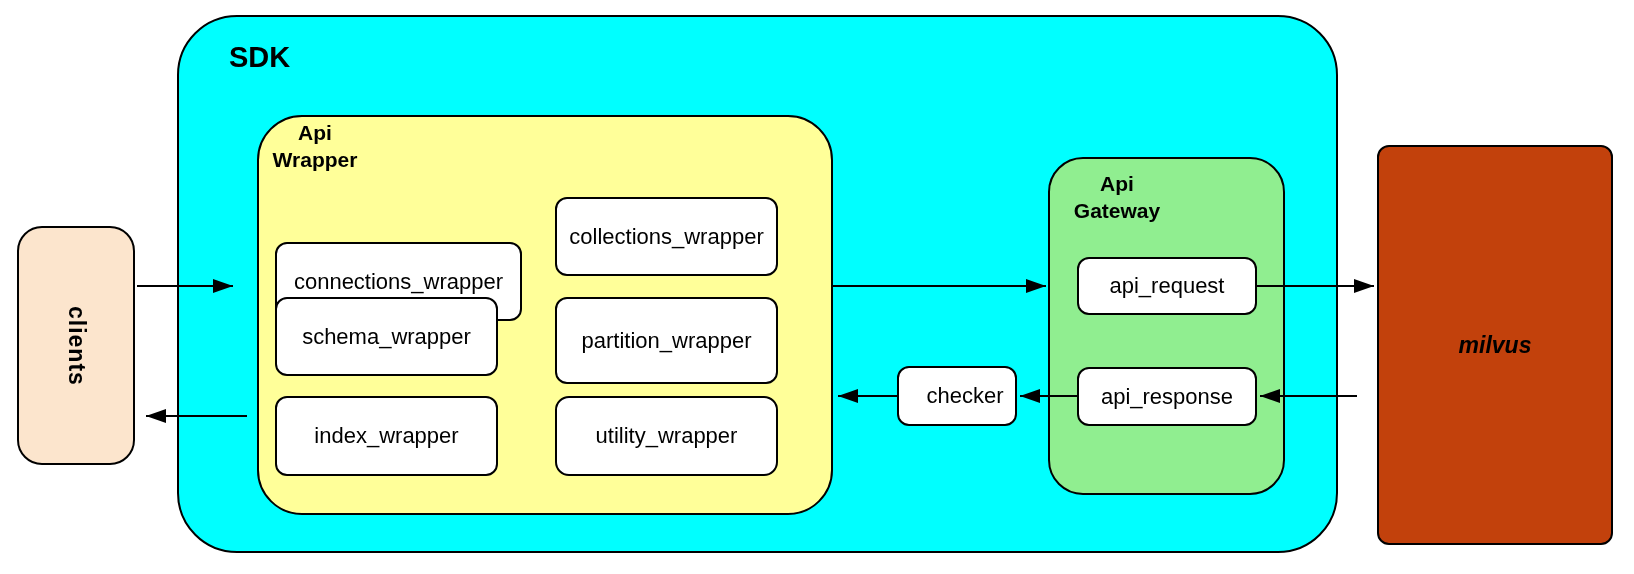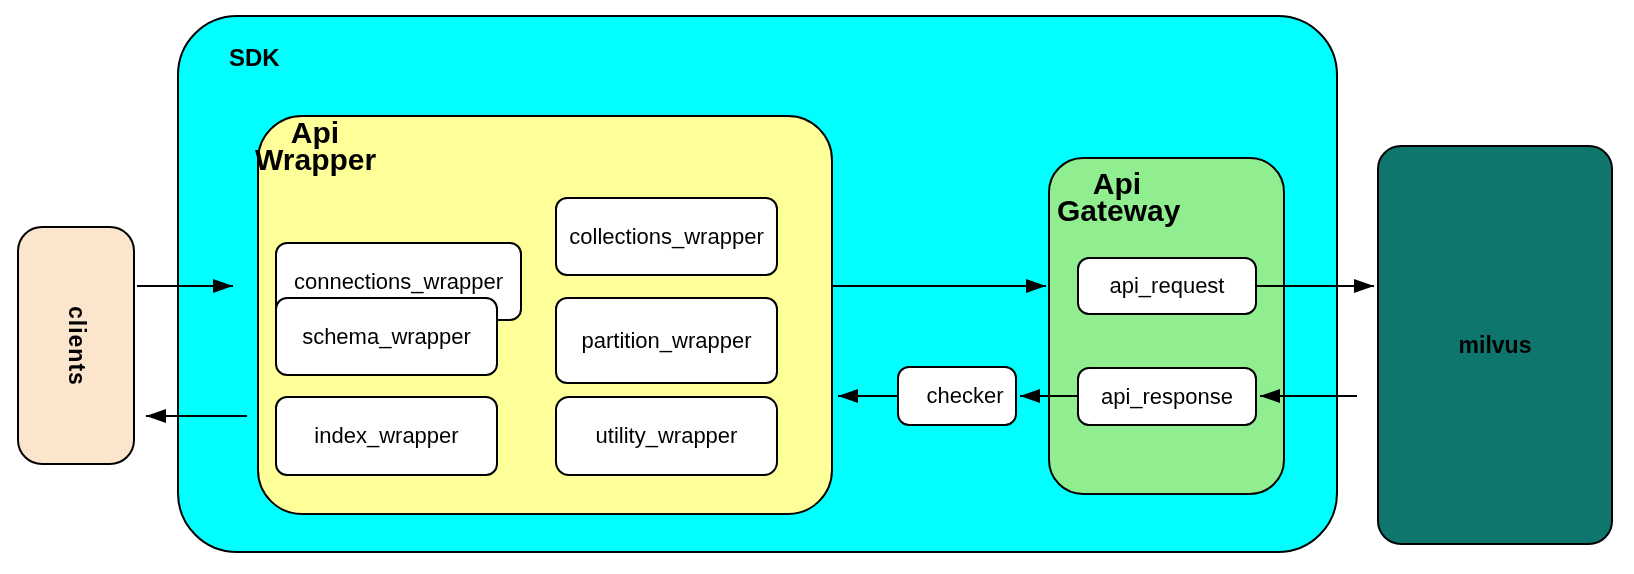--- a/index.html
+++ b/index.html
@@ -27,46 +27,46 @@
     display: flex;
     align-items: center;
     justify-content: center;
     font-size: 22px;
     color: #000000;
     white-space: nowrap;
   }
   .section-label {
     position: absolute;
     font-weight: bold;
-    font-size: 30px;
+    font-size: 21px;
     color: #000000;
     text-align: center;
     line-height: 27px;
   }
   #sdk-box     { left: 177px; top: 15px;  width: 1161px; height: 538px; background: #00FFFF; border-radius: 60px; }
-  #sdk-label   { left: 229px; top: 44px;  text-align: left; font-size: 24px; }
+  #sdk-label   { left: 229px; top: 44px;  text-align: left; font-size: 29px; }
   #clients-box {
     left: 17px; top: 226px; width: 118px; height: 239px;
     background: #FCE5CD; border-radius: 25px;
     display: flex; align-items: center; justify-content: center;
   }
   #clients-label {
     writing-mode: vertical-rl;
     font-weight: bold;
     font-size: 23px;
     letter-spacing: 1px;
   }
   #api-wrapper-box { left: 257px; top: 115px; width: 576px; height: 400px; background: #FFFF99; }
   #api-wrapper-label { left: 255px; top: 119px; width: 120px; }
   #gateway-box { left: 1048px; top: 157px; width: 237px; height: 338px; background: #90EE90; border-radius: 35px; }
   #gateway-label { left: 1057px; top: 170px; width: 120px; }
   #milvus-box {
     left: 1377px; top: 145px; width: 236px; height: 400px;
-    background: #0f766e; border-radius: 24px;
-    display: flex; align-items: center; justify-content: center;
+    background: #c2410c; border-radius: 12px;
+    display: flex; align-items: center; justify-content: center; font-style: italic;
   }
   #milvus-label { font-weight: bold; font-size: 23px; }
   
   #mod-connections { left: 275px; top: 197px; width: 247px; height: 79px; margin-top: 45px; }
   #mod-collections { left: 555px; top: 197px; width: 223px; height: 79px; }
   #mod-schema      { left: 275px; top: 297px; width: 223px; height: 79px; }
   #mod-partition   { left: 555px; top: 297px; width: 223px; height: 87px; }
   #mod-index       { left: 275px; top: 396px; width: 223px; height: 80px; }
   #mod-utility     { left: 555px; top: 396px; width: 223px; height: 80px; border-radius: 14px; }
   

